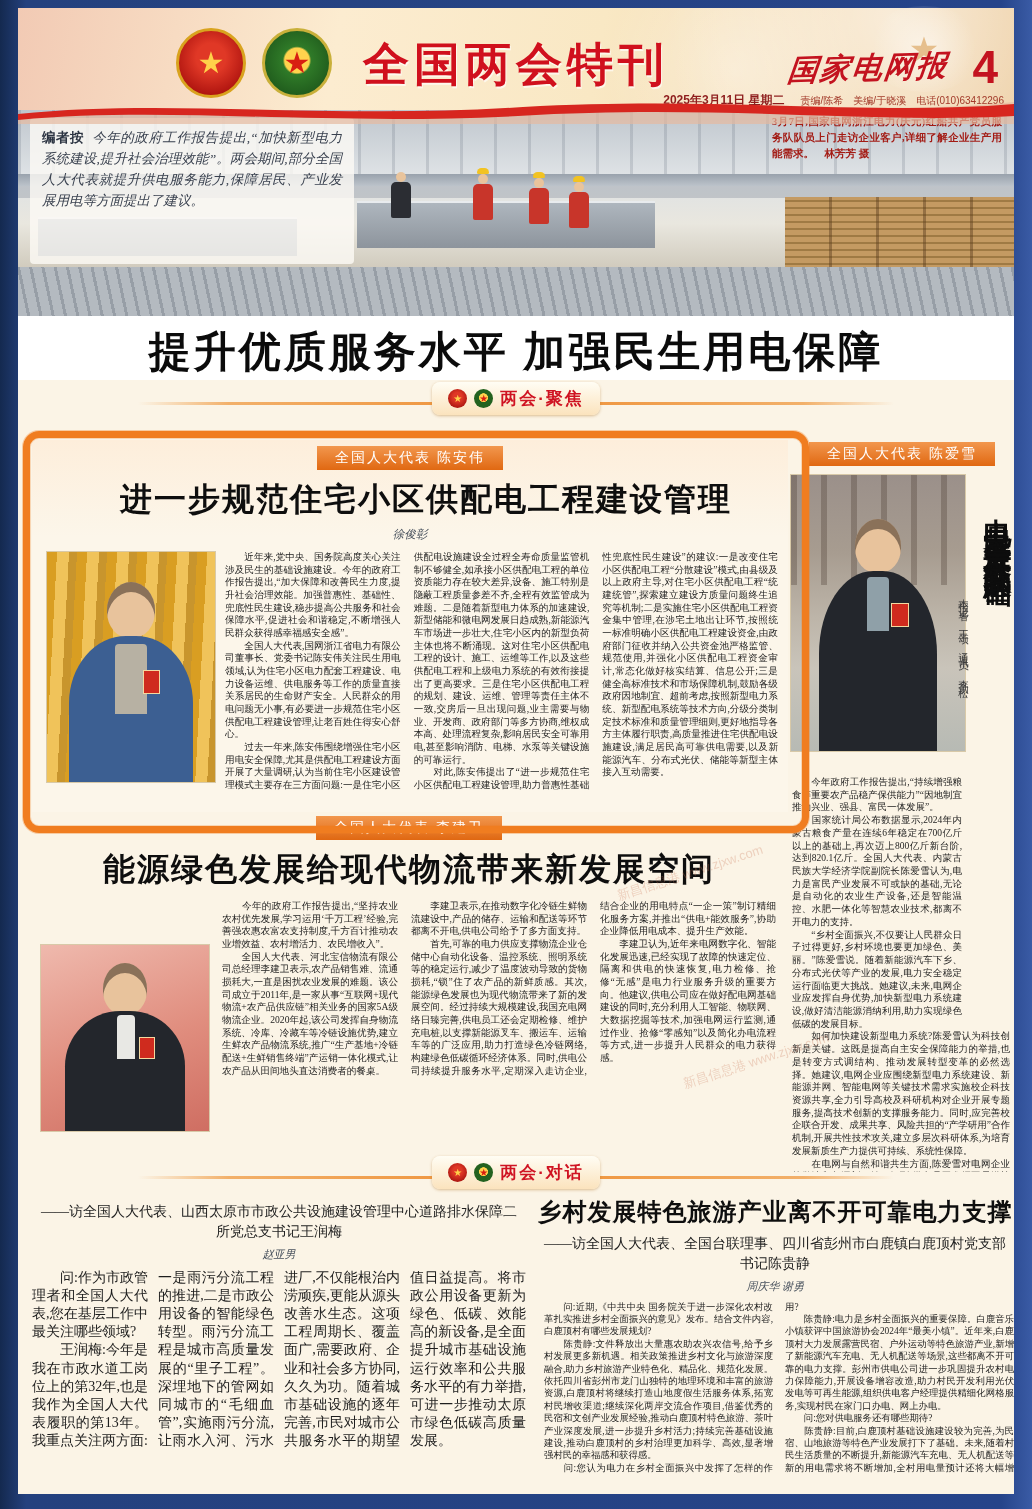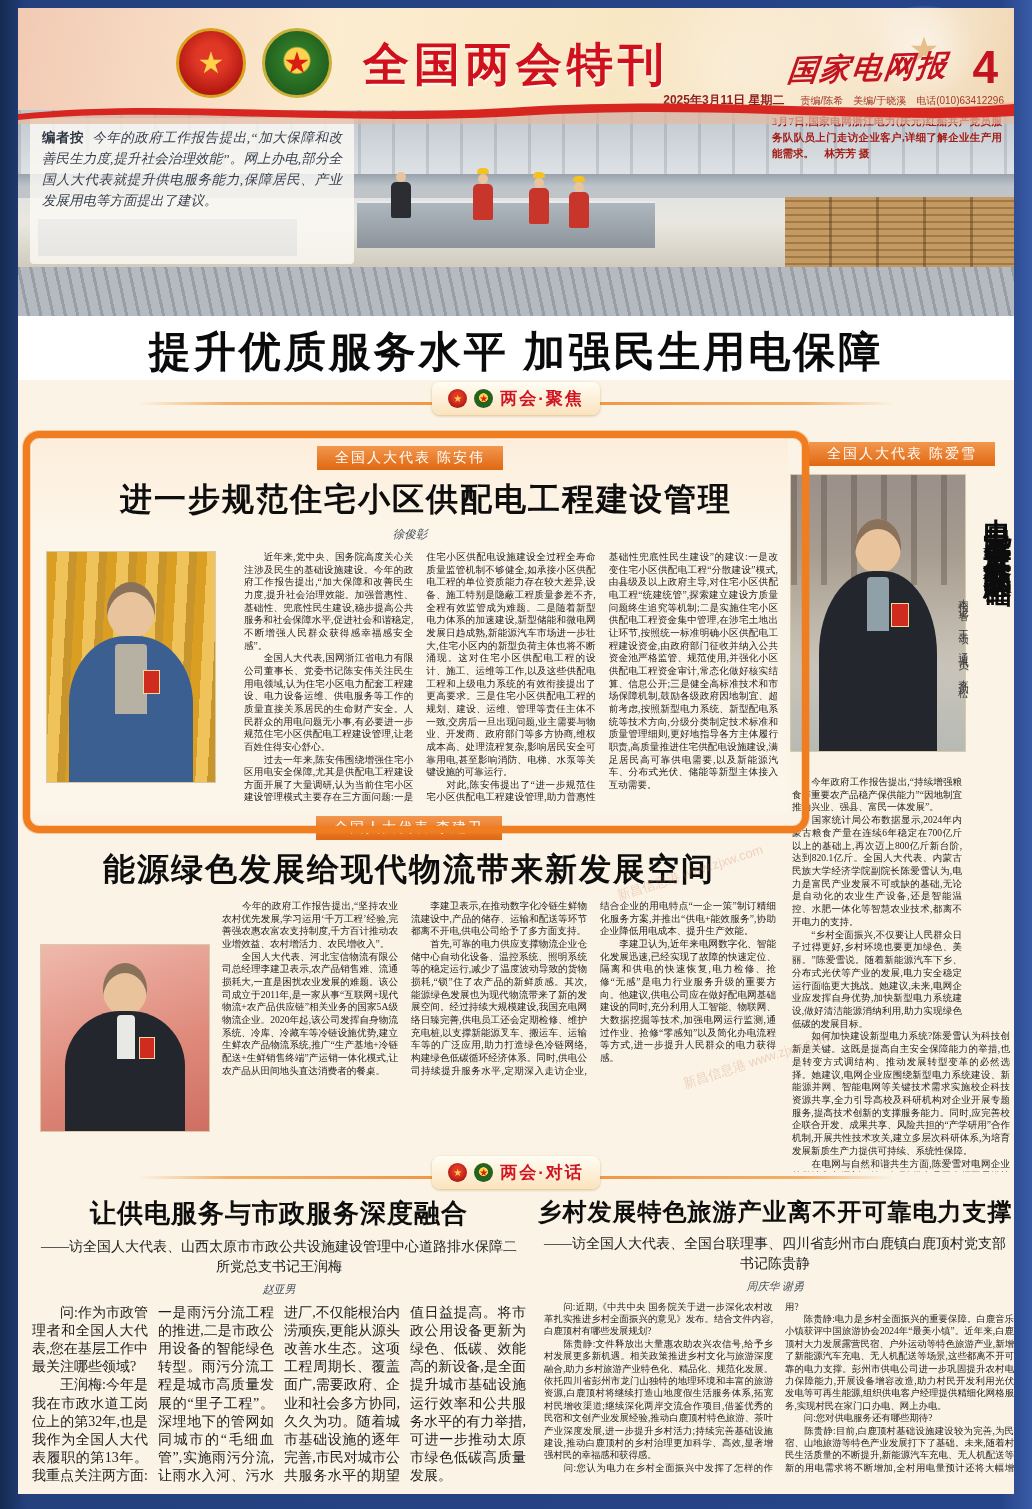--- a/index.html
+++ b/index.html
@@ -58,21 +58,21 @@
   
   .rep-badge{margin:0 auto;width:max-content;padding:3px 18px;background:linear-gradient(180deg,#f2974e,#e06812);color:#fff;font-family:"Liberation Sans",sans-serif;font-size:14px;letter-spacing:2px;white-space:nowrap;}
   .a-title{text-align:center;font-weight:bold;letter-spacing:2px;color:#0e0e0e;}
   .a-byline{text-align:center;font-style:italic;font-size:11.5px;color:#47505c;}
   .body-text{white-space:pre-line;text-align:justify;overflow:hidden;color:#1d1d1d;}
 
   .a1{position:absolute;left:14px;top:432px;width:756px;height:372px;background:linear-gradient(180deg,#fdeedb,#fcf6ea 26%);}
   .a1 .rep-badge{margin-top:6px;}
   .a1 .a-title{font-size:32px;margin-top:8px;padding-left:32px;}
   .a1 .a-byline{margin-top:5px;}
-  .a1 .bodywrap{display:flex;gap:28px;padding:9px 10px 0 14px;}
+  .a1 .bodywrap{display:flex;gap:9px;padding:9px 10px 0 14px;}
   .a1 .portrait{width:168px;height:230px;flex:none;}
   .a1 .body-text{flex:1;column-count:3;column-gap:13px;font-size:9.6px;line-height:1.32;height:256px;}
   .hl-frame{position:absolute;left:5px;top:423px;width:772px;height:388px;border:7px solid #f07d20;border-radius:16px;z-index:9;pointer-events:none;box-shadow:0 0 0 1px rgba(240,125,32,.35), inset 0 0 0 1px rgba(240,125,32,.25);}
 
   .portrait{position:relative;overflow:hidden;border:1px solid #d8c9a8;background:#cbb98e;}
   .p-head{position:absolute;border-radius:50% 50% 46% 46%;background:#e8c39c;box-shadow:inset 0 10px 0 rgba(60,45,35,.55);}
   .p-torso{position:absolute;border-radius:46% 46% 0 0;}
   .p-vest{position:absolute;border-radius:4px 4px 0 0;}
   .p-badge{position:absolute;background:#cf2b1e;border:1px solid #f3d9a0;}
   .p-chen{background:repeating-linear-gradient(93deg,#d99e22 0 10px,#f0c35a 10px 22px,#c8952d 22px 30px);}
@@ -158,21 +158,21 @@
         <div class="hat"></div>
           <div class="head"></div>
           <div class="torso"></div>
       </div>
       <div class="fig" style="left:548px;top:66px;">
         <div class="hat"></div>
           <div class="head"></div>
           <div class="torso"></div>
       </div>
       <div class="editor-note">
-        <span class="en-label">编者按</span><span>今年的政府工作报告提出,“加大保障和改善民生力度,提升社会治理效能”。网上办电,部分全国人大代表就提升供电服务能力,保障居民、产业发展用电等方面提出了建议。</span>
+        <span class="en-label">编者按</span><span>今年的政府工作报告提出,“加快新型电力系统建设,提升社会治理效能”。两会期间,部分全国人大代表就提升供电服务能力,保障居民、产业发展用电等方面提出了建议。</span>
       </div>
       <div class="photo-caption">3月7日,国家电网浙江电力(庆元)红船共产党员服务队队员上门走访企业客户,详细了解企业生产用能需求。　林芳芳  摄</div>
     </div>
 
     <div class="headline-band">
       <div class="t">提升优质服务水平  加强民生用电保障</div>
     </div>
 
     <div class="section-row" style="top:372px;">
       <div class="rule"></div>
@@ -241,21 +241,20 @@
     <div class="section-row" style="top:1146px;">
       <div class="rule"></div>
       <div class="badge-section">
         <span class="mini-emblem nat">★</span>
         <span class="mini-emblem cppcc">★</span>
         <span class="s-label">两会·对话</span>
       </div>
     </div>
 
     <article class="b1">
-      <h2 class="b-title" style="margin:0;">让供电服务与市政服务深度融合</h2>
       <div class="b-sub">——访全国人大代表、山西太原市市政公共设施建设管理中心道路排水保障二所党总支书记王润梅</div>
       <div class="b-byline">赵亚男</div>
       <div class="body-text">　　问:作为市政管理者和全国人大代表,您在基层工作中最关注哪些领域?
 　　王润梅:今年是我在市政水道工岗位上的第32年,也是我作为全国人大代表履职的第13年。我重点关注两方面:一是雨污分流工程的推进,二是市政公用设备的智能绿色转型。雨污分流工程是城市高质量发展的“里子工程”。深埋地下的管网如同城市的“毛细血管”,实施雨污分流,让雨水入河、污水进厂,不仅能根治内涝顽疾,更能从源头改善水生态。这项工程周期长、覆盖面广,需要政府、企业和社会多方协同,久久为功。随着城市基础设施的逐年完善,市民对城市公共服务水平的期望值日益提高。将市政公用设备更新为绿色、低碳、效能高的新设备,是全面提升城市基础设施运行效率和公共服务水平的有力举措,可进一步推动太原市绿色低碳高质量发展。
 　　问:您是如何理解供电保障与城市发展的关系?在近年来极端天气频发的背景下,供电公司如何支撑市政设施高效运转?
 　　王润梅:如果说市政基础设施是城市的“筋骨”,我认为供电保障就是城市的“血液”,各行各业都离不开电的支持。以我们投用的智能排水系统为例,该系统以电力驱动,泵站可通过传感器实时监测雨量,自动启停排水系统,有效防止雨季城市内涝,保障居民出行和生活,不仅提升了应急响应速度,还减少了人力成本,实现了从“人防”到“技防”的跨越。再比如,2021年10月,山西出现强降雨天气,太原多个区域出现积水导致排水泵站停电。供电公司第一时间组建抢修队伍,冒雨恢复泵站供电,重启排水系统,极大缓解了内涝对交通和居民生活的影响。这充分体现了供电公司在关键时刻“顶得上、靠得住”的支撑作用。
 　　问:您对供电公司服务基层治理的成效有何评价?对下一步供电服务市政建设有何建议?
 　　王润梅:供电员工不仅是“光明使者”,更是城市治理的“隐形合伙人”。近年来,在坚强可靠的电力保障和现代智能设备支撑下,我们的市政服务工作开展得更加高效了。在供电服务市政建设方面,我提出三点建议:首先,加大电网投资力度,优化网架结构,增加变电站和线路裕度,提升抗灾能力。其次,推动电力大数据与城市管理的深度融合,例如通过用电负荷监测预警管网异常,或利用智慧能源平台降低市政设施能耗,实现“以电赋智、以智促治”。最后,我希望供电公司与政府相关部门建立常态化沟通机制,联合开展防汛、防火演练,提升多部门协同处置能力。</div>
     </article>
 

